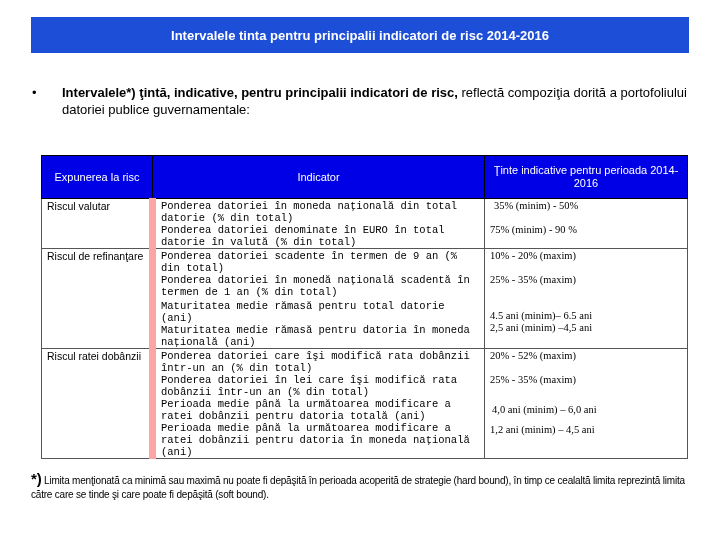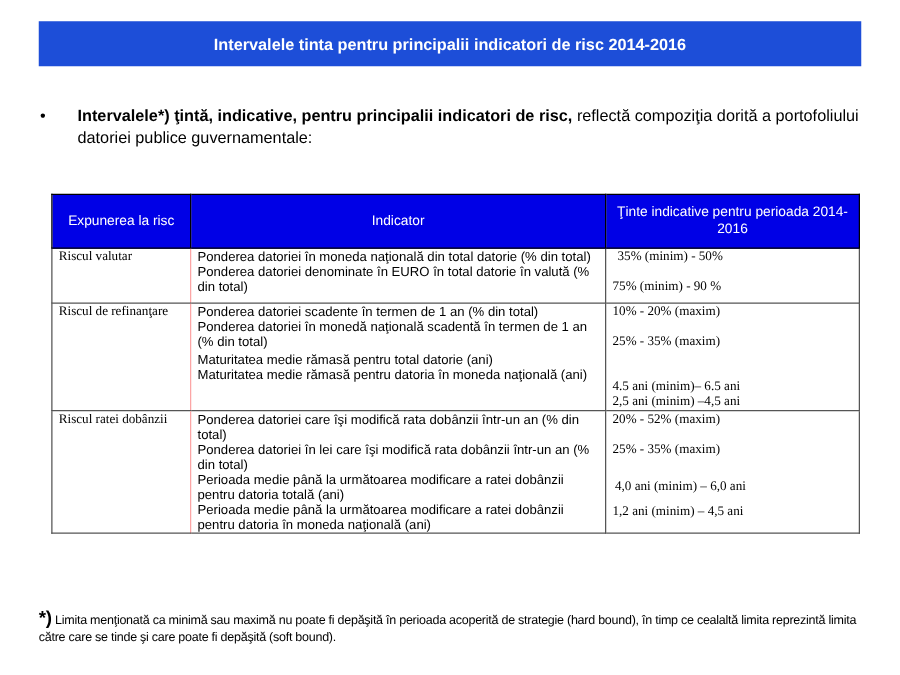--- a/index.html
+++ b/index.html
@@ -27,25 +27,25 @@
     table-layout: fixed;
   }
   th {
     background: #0000e6; color: #ffffff; font-weight: normal; font-size: 11px; line-height: 13px;
     height: 42px; padding: 0 4px; text-align: center; vertical-align: middle;
     border: 1px solid #000;
   }
   td {
     border: 1px solid #555; vertical-align: top; padding: 1px 4px 0 5px;
   }
-  td.risk { border-right: 1px solid #fca5a5; font-family: Liberation Serif, serif; }
-  .ind-line { display: block; }
+  td.risk { border-right: 7px solid #fca5a5; }
+  .ind-line { display: block; font-family: Liberation Mono, monospace; }
   .tgt-line { display: block; font-family: Liberation Serif, serif; }
   .footnote {
-    position: absolute; left: 31px; top: 488px; width: 665px; font-size: 10px; line-height: 14px;
+    position: absolute; left: 31px; top: 472px; width: 665px; font-size: 10px; line-height: 14px;
     letter-spacing: -0.2px;
   }
   .footnote .star { font-size: 15px; font-weight: bold; }
 </style>
 </head>
 <body>
 
 <div class="title-bar">
   <span>Intervalele tinta pentru principalii indicatori de risc 2014-2016</span>
 </div>
@@ -79,21 +79,21 @@
         </td>
         <td>
           <span class="tgt-line" style="padding-left:4px">35% (minim) - 50%</span>
           <span class="tgt-line" style="margin-top:12px">75% (minim) - 90 %</span>
         </td>
       </tr>
 
       <tr style="height:86px">
         <td class="risk">Riscul de refinanţare</td>
         <td>
-          <span class="ind-line">Ponderea datoriei scadente în termen de 1 an (% din total)</span>
+          <span class="ind-line">Ponderea datoriei scadente în termen de 9 an (% din total)</span>
           <span class="ind-line">Ponderea datoriei în monedă naţională scadentă în termen de 1 an (% din total)</span>
           <span class="ind-line" style="margin-top:2px">Maturitatea medie rămasă pentru total datorie (ani)</span>
           <span class="ind-line">Maturitatea medie rămasă pentru datoria în moneda naţională (ani)</span>
         </td>
         <td>
           <span class="tgt-line">10% - 20% (maxim)</span>
           <span class="tgt-line" style="margin-top:12px">25% - 35% (maxim)</span>
           <span class="tgt-line" style="margin-top:24px">4.5 ani (minim)– 6.5 ani</span>
           <span class="tgt-line" style="">2,5 ani (minim) –4,5 ani</span>
         </td>

